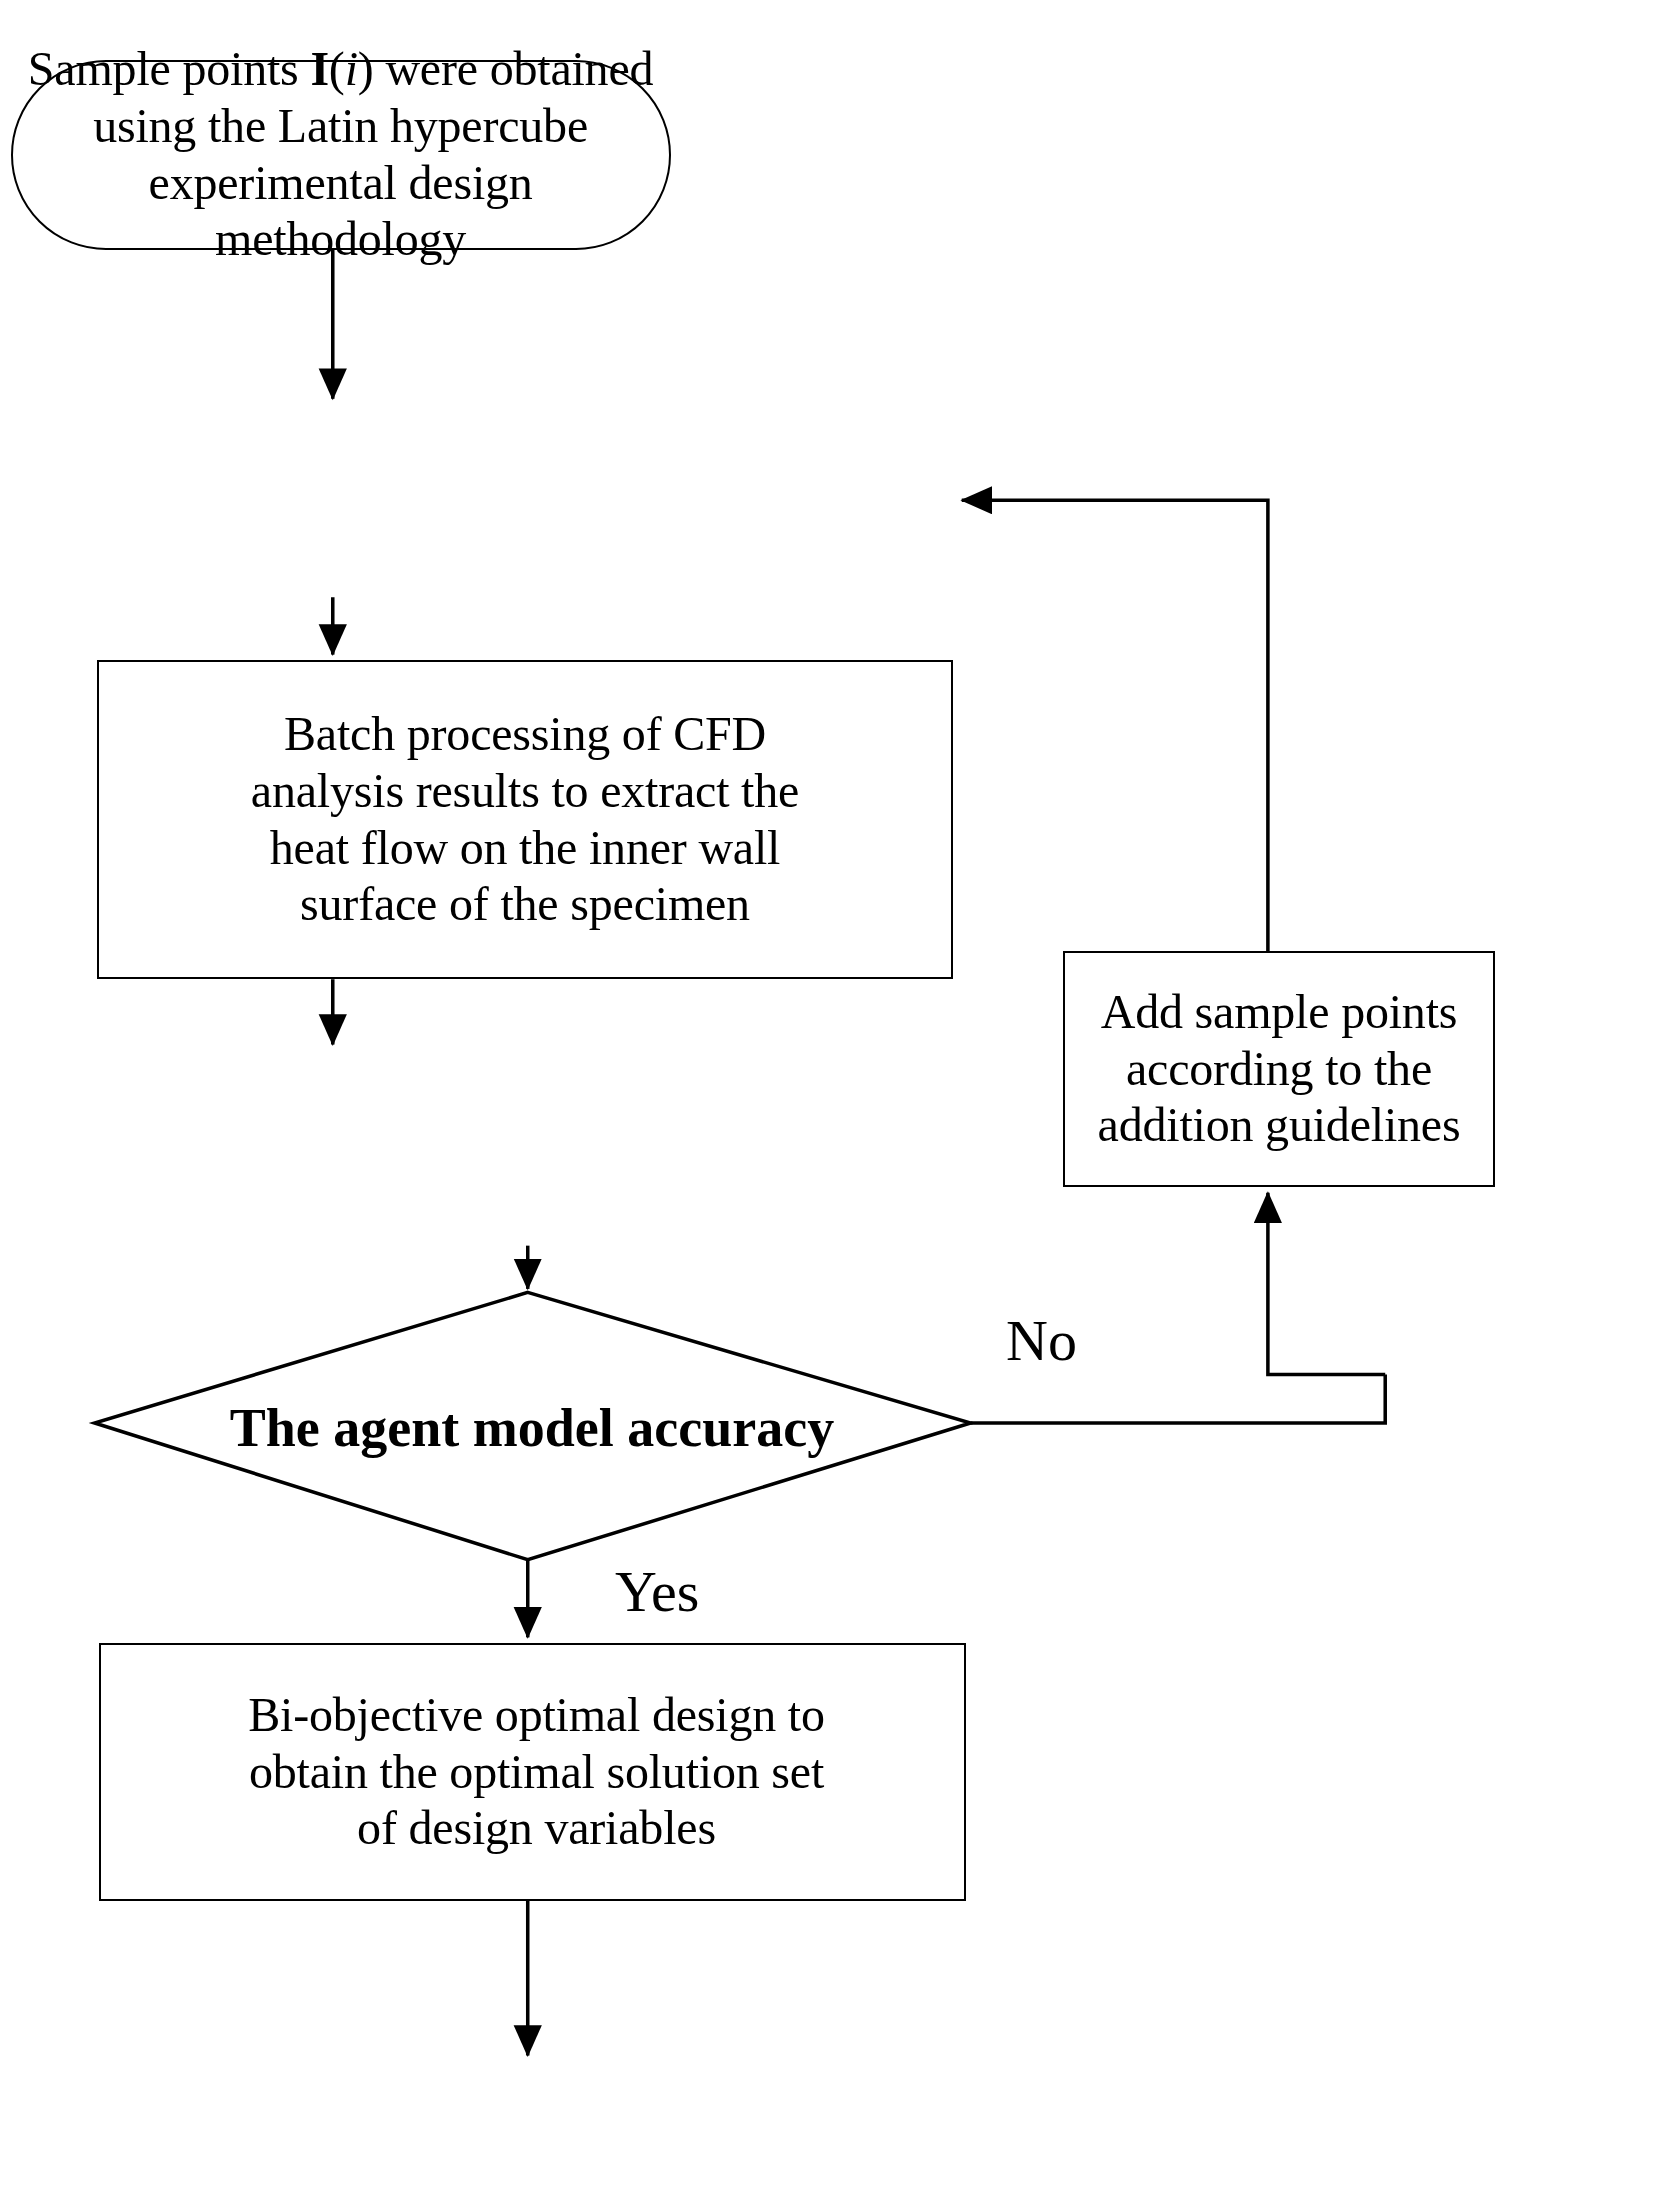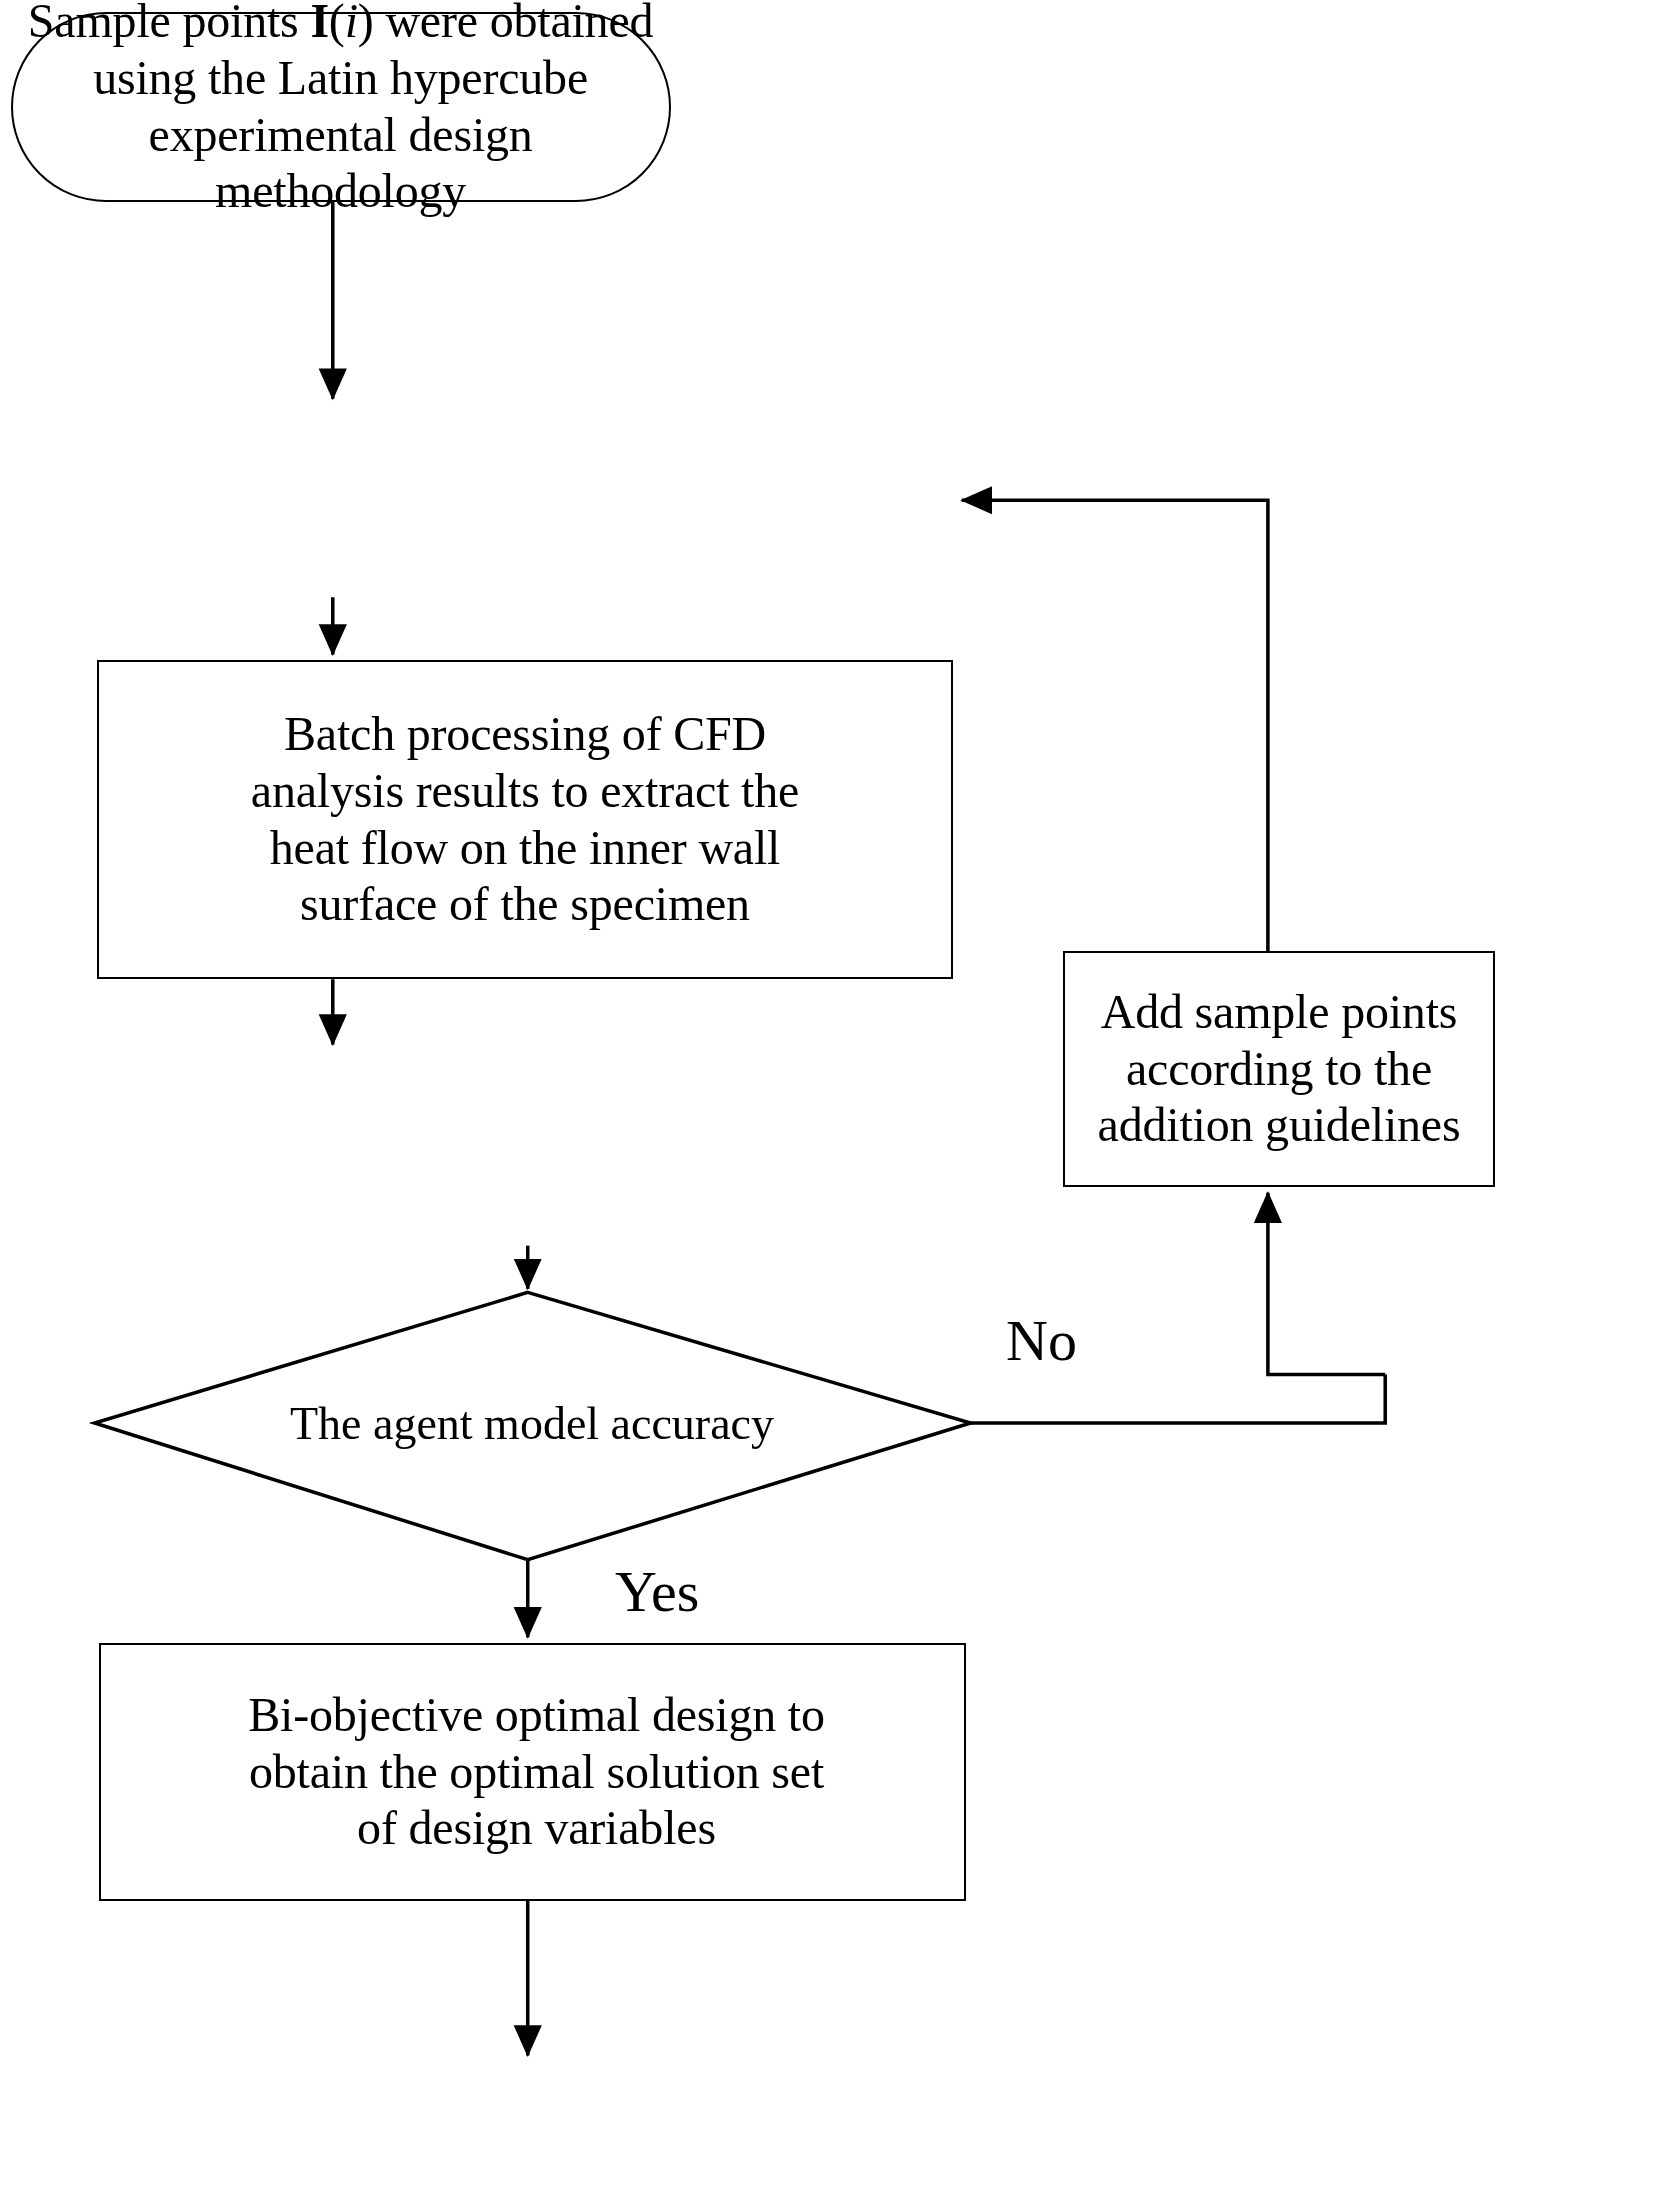--- a/index.html
+++ b/index.html
@@ -20,40 +20,41 @@
     align-items:center;
     justify-content:center;
     text-align:center;
     background:#ffffff;
     border:2.6px solid #000000;
     line-height:1.18;
     letter-spacing:-0.2px;
   }
   .node .txt{display:block;width:100%;padding:0 5.3px;}
   .rect{border-radius:0;}
-  .stadium{border-radius:106px;}
+  .stadium{border-radius:106px;margin-top:48px;}
   .stadium.s2{border-radius:79px;}
 
   
   .fs54{font-size:48px;}
 
   .diamond-label{
     position:absolute;
     font-size:58px;
     line-height:1;
     color:#000;
     white-space:nowrap;
   }
 
   .diamond-text{
     position:absolute;
-    font-size:46px;
+    font-size:54px;
     white-space:nowrap;
     line-height:1;
     text-align:center;
+    font-weight:bold;
   }
 
   .bold{font-weight:bold;}
   .ital{font-style:italic;}
 </style>
 </head>
 <body>
 
 <div id="stage">
 

